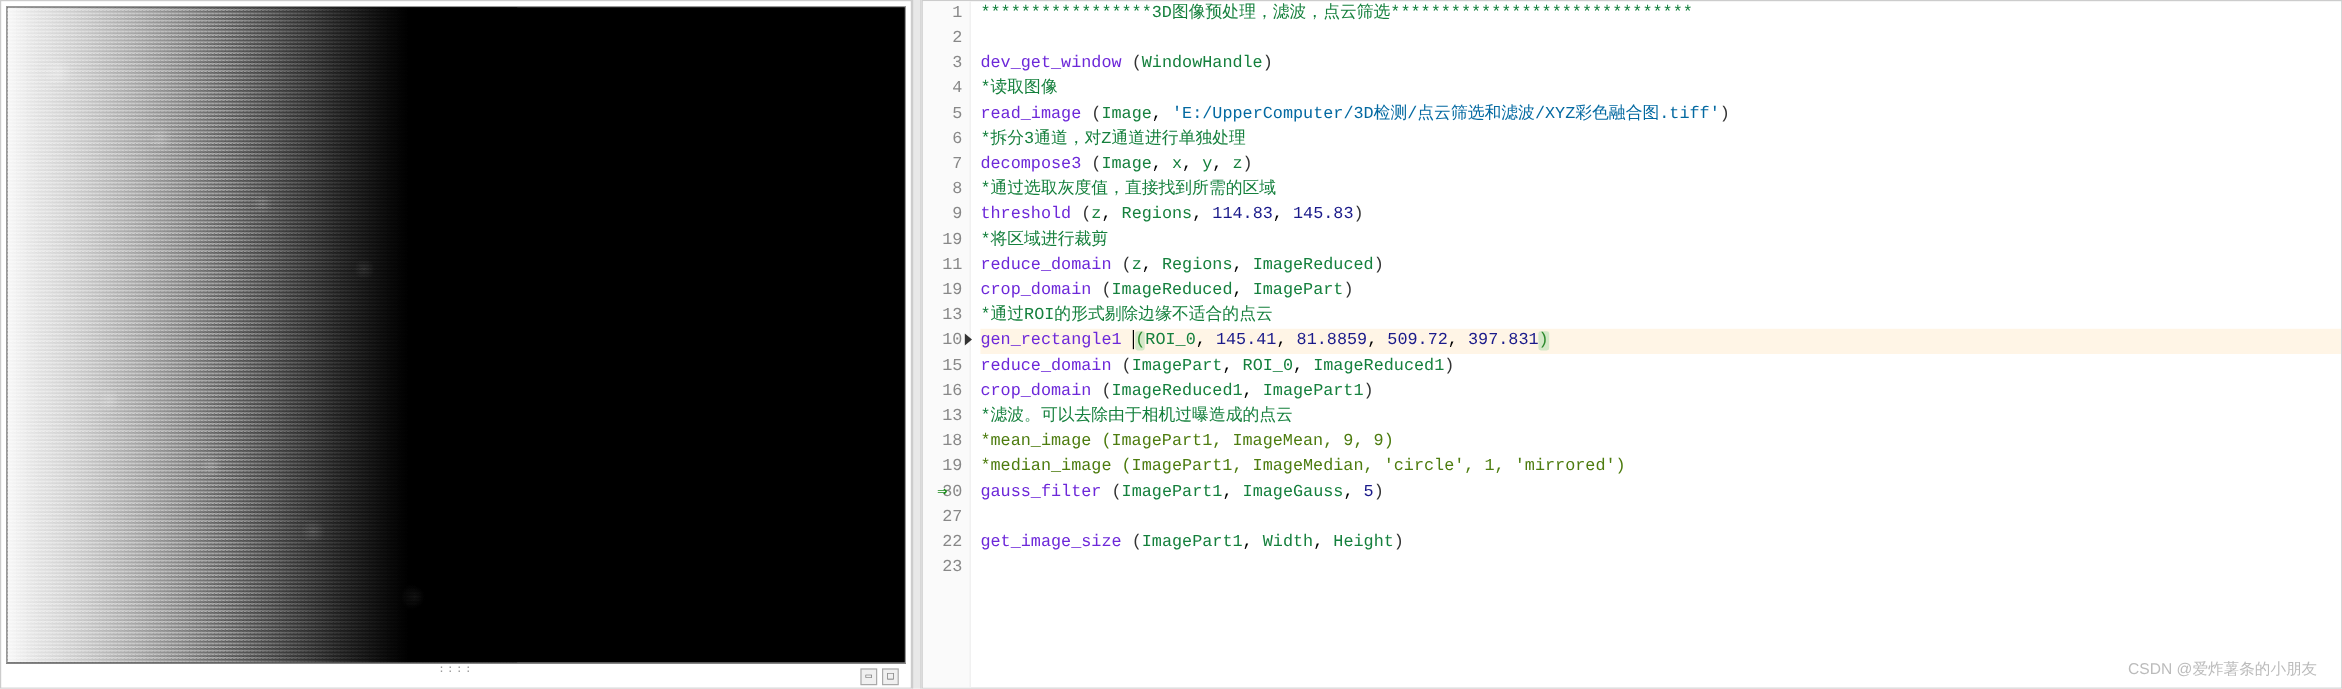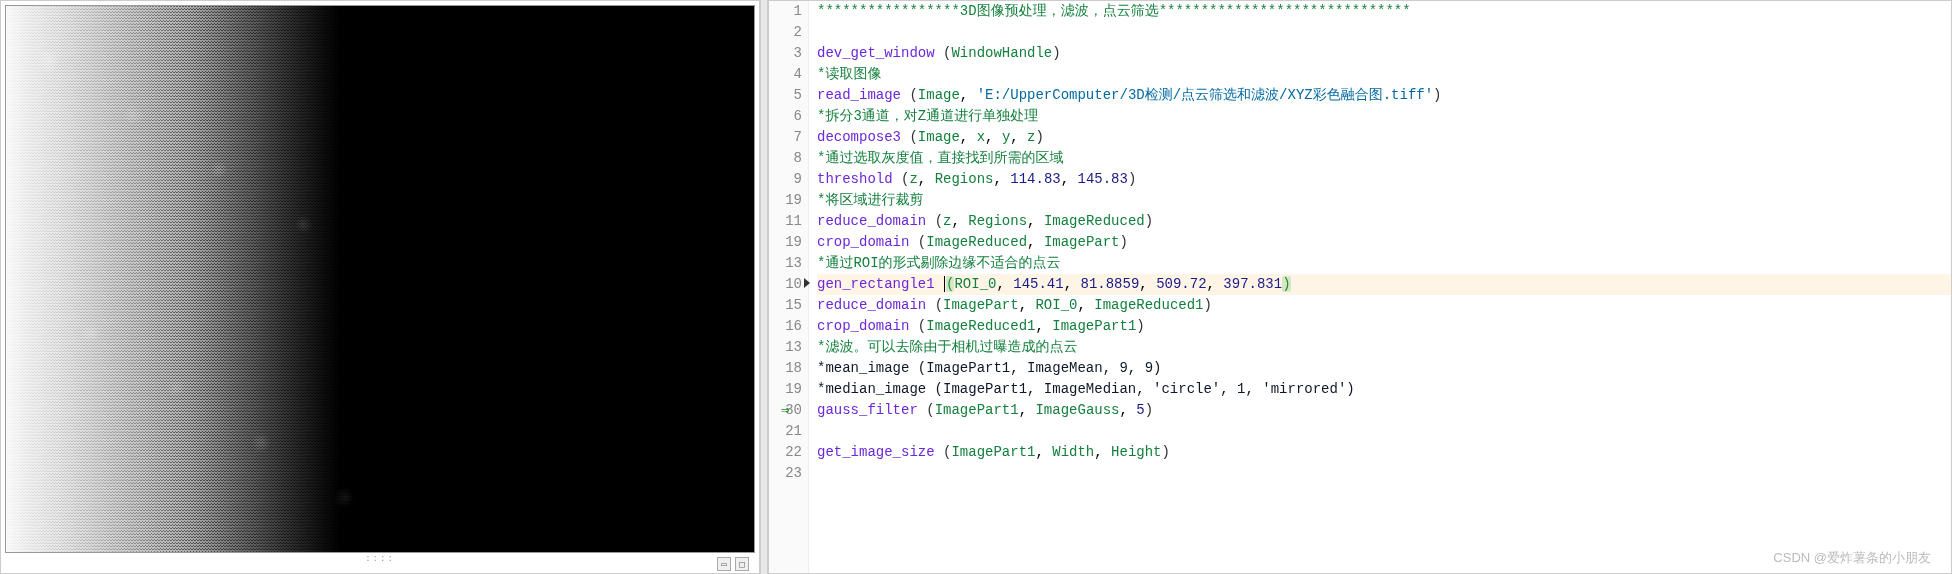--- a/index.html
+++ b/index.html
@@ -119,21 +119,21 @@
       background: #000;
       vertical-align: middle;
       margin: 0 1px;
     }
     .c-comment { color: #15803d; text-align: center; }
     .c-func { color: #6d28d9; }
     .c-string { color: #0369a1; }
     .c-num { color: #1a1a8a; }
     .c-paren { color: #333; }
     .c-ident { color: #15803d; }
-    .c-disabled { color: #0f172a; }
+    .c-disabled { color: #4d7c0f; }
     .c-bracket-hl { background: #d4e8c8; color: #2e8b2e; border-radius: 2px; }
     .exec-arrow {
       position: absolute;
       left: -36px;
       color: #1a8a1a;
       font-weight: bold;
     }
     .pc-marker {
       position: absolute;
       left: -13px;
@@ -204,20 +204,20 @@
         <div class="line">11</div>
         <div class="line">19</div>
         <div class="line">13</div>
         <div class="line">10</div>
         <div class="line">15</div>
         <div class="line">16</div>
         <div class="line">13</div>
         <div class="line">18</div>
         <div class="line">19</div>
         <div class="line">30</div>
-        <div class="line">21</div>
+        <div class="line">27</div>
         <div class="line">22</div>
         <div class="line">23</div>
       </div>
     <div class="code-lines" id="codelines"><div class="line"><span class="c-comment">*****************3D图像预处理，滤波，点云筛选******************************</span></div><div class="line">&nbsp;</div><div class="line"><span class="c-func">dev_get_window</span> <span class="c-paren">(</span><span class="c-ident">WindowHandle</span><span class="c-paren">)</span></div><div class="line"><span class="c-comment">*读取图像</span></div><div class="line"><span class="c-func">read_image</span> <span class="c-paren">(</span><span class="c-ident">Image</span>, <span class="c-string">'E:/UpperComputer/3D检测/点云筛选和滤波/XYZ彩色融合图.tiff'</span><span class="c-paren">)</span></div><div class="line"><span class="c-comment">*拆分3通道，对Z通道进行单独处理</span></div><div class="line"><span class="c-func">decompose3</span> <span class="c-paren">(</span><span class="c-ident">Image</span>, <span class="c-ident">x</span>, <span class="c-ident">y</span>, <span class="c-ident">z</span><span class="c-paren">)</span></div><div class="line"><span class="c-comment">*通过选取灰度值，直接找到所需的区域</span></div><div class="line"><span class="c-func">threshold</span> <span class="c-paren">(</span><span class="c-ident">z</span>, <span class="c-ident">Regions</span>, <span class="c-num">114.83</span>, <span class="c-num">145.83</span><span class="c-paren">)</span></div><div class="line"><span class="c-comment">*将区域进行裁剪</span></div><div class="line"><span class="c-func">reduce_domain</span> <span class="c-paren">(</span><span class="c-ident">z</span>, <span class="c-ident">Regions</span>, <span class="c-ident">ImageReduced</span><span class="c-paren">)</span></div><div class="line"><span class="c-func">crop_domain</span> <span class="c-paren">(</span><span class="c-ident">ImageReduced</span>, <span class="c-ident">ImagePart</span><span class="c-paren">)</span></div><div class="line"><span class="c-comment">*通过ROI的形式剔除边缘不适合的点云</span></div><div class="line current"><span class="pc-marker"></span><span class="c-func">gen_rectangle1</span> <span class="caret"></span><span class="c-bracket-hl">(</span><span class="c-ident">ROI_0</span>, <span class="c-num">145.41</span>, <span class="c-num">81.8859</span>, <span class="c-num">509.72</span>, <span class="c-num">397.831</span><span class="c-bracket-hl">)</span></div><div class="line"><span class="c-func">reduce_domain</span> <span class="c-paren">(</span><span class="c-ident">ImagePart</span>, <span class="c-ident">ROI_0</span>, <span class="c-ident">ImageReduced1</span><span class="c-paren">)</span></div><div class="line"><span class="c-func">crop_domain</span> <span class="c-paren">(</span><span class="c-ident">ImageReduced1</span>, <span class="c-ident">ImagePart1</span><span class="c-paren">)</span></div><div class="line"><span class="c-comment">*滤波。可以去除由于相机过曝造成的点云</span></div><div class="line"><span class="c-disabled">*mean_image (ImagePart1, ImageMean, 9, 9)</span></div><div class="line"><span class="c-disabled">*median_image (ImagePart1, ImageMedian, 'circle', 1, 'mirrored')</span></div><div class="line"><span class="exec-arrow">⇒</span><span class="c-func">gauss_filter</span> <span class="c-paren">(</span><span class="c-ident">ImagePart1</span>, <span class="c-ident">ImageGauss</span>, <span class="c-num">5</span><span class="c-paren">)</span></div><div class="line">&nbsp;</div><div class="line"><span class="c-func">get_image_size</span> <span class="c-paren">(</span><span class="c-ident">ImagePart1</span>, <span class="c-ident">Width</span>, <span class="c-ident">Height</span><span class="c-paren">)</span></div><div class="line">&nbsp;</div></div>
   </div>
   <div class="watermark">CSDN @爱炸薯条的小朋友</div>
 </div>
 
 </body></html>

